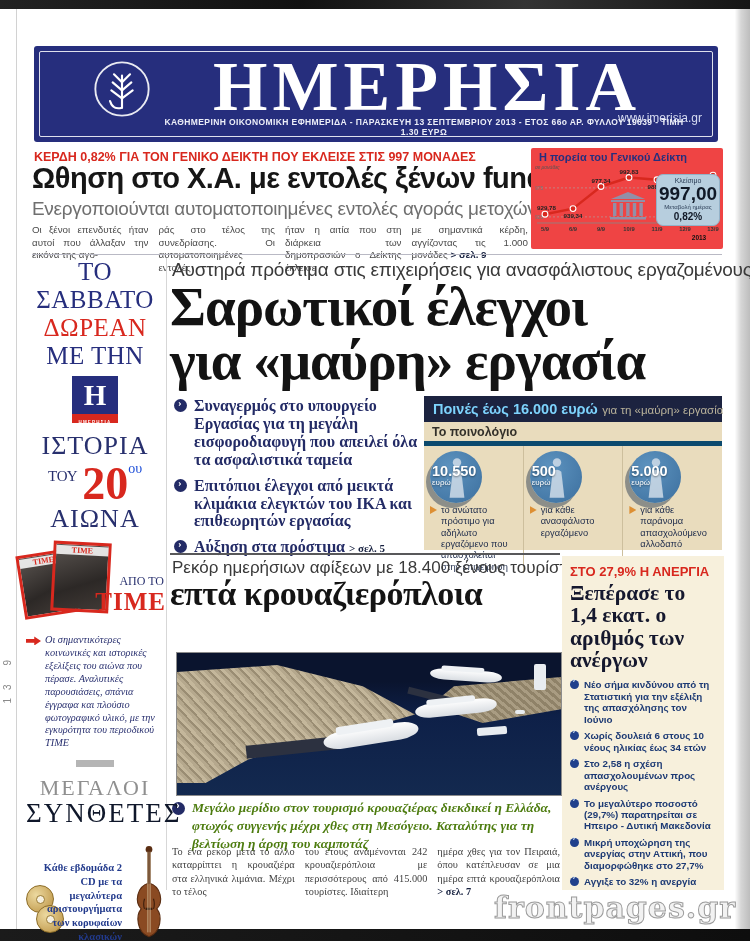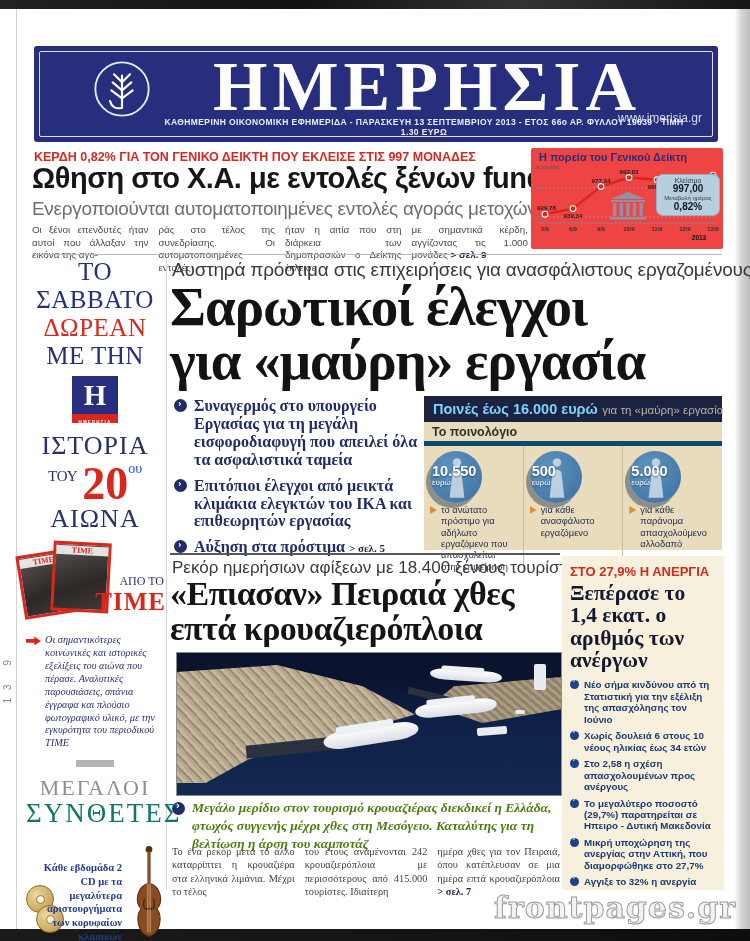--- a/index.html
+++ b/index.html
@@ -29,21 +29,21 @@
   .funds-cols{left:32px;top:224px;width:496px;display:flex;gap:10px;}
   .col{flex:1;font-size:9.8px;color:#4a4a4a;line-height:1.3;text-align:justify;}
   .pref{font-weight:bold;color:#16203f;}
   
   .chart-box{left:531px;top:148px;width:192px;height:101px;background:#ef4444;border-radius:2px;}
   .chart-title{position:absolute;left:8px;top:3px;font-size:11px;font-weight:bold;color:#262e7d;}
   .chart-svg{position:absolute;left:2px;top:15px;}
   .close-box{position:absolute;right:3px;top:26px;width:62px;background:#b7cede;border:1px solid #93b2c8;
              border-radius:7px;text-align:center;padding:2px 0 3px;}
   .cb-l1{font-size:7px;color:#2a3c55;}
-  .cb-v{font-size:10px;font-weight:bold;color:#101826;line-height:1.05;}
+  .cb-v{font-size:19px;font-weight:bold;color:#101826;line-height:1.05;}
   .cb-l2{font-size:6px;color:#2a3c55;line-height:1.1;}
   .cb-c{font-size:10px;font-weight:bold;color:#101826;line-height:1.1;}
   .rule-h1{left:32px;top:254px;width:690px;height:1px;background:#b9b9c4;}
   .vline-sidebar{left:166px;top:258px;width:1px;height:632px;background:#d7d7d7;}
   
   .main-kicker{left:172px;top:259px;font-size:19px;color:#3a3a3a;letter-spacing:-.2px;white-space:nowrap;}
   .main-hl{left:170px;top:280px;width:558px;font-family:"Liberation Serif",serif;font-weight:bold;
            font-size:55px;line-height:.99;color:#131313;letter-spacing:-1px;}
   .main-bullets{left:174px;top:397px;width:252px;}
   .mbullet{display:flex;margin-bottom:8px;font-family:"Liberation Serif",serif;
@@ -118,21 +118,21 @@
              font-weight:bold;color:#d8281e;font-size:8px;background:rgba(255,255,255,.85);line-height:9px;}
   .apoto{position:absolute;right:0;top:34px;font-family:"Liberation Serif",serif;font-size:12px;color:#28306e;}
   .timebig{position:absolute;right:-2px;top:48px;font-family:"Liberation Serif",serif;font-size:25px;
            font-weight:bold;color:#d8281e;letter-spacing:1px;}
   .rarrow{display:inline-block;width:15px;height:9px;background:#d8281e;margin-right:4px;
           clip-path:polygon(0 28%,55% 28%,55% 0,100% 50%,55% 100%,55% 72%,0 72%);flex:0 0 15px;margin-top:2px;}
   .sb-desc{display:flex;text-align:left;margin-top:8px;font-family:"Liberation Serif",serif;font-style:italic;
            font-size:10.3px;line-height:1.25;color:#2a3170;}
   .sb-div{width:38px;height:7px;background:#b5b5b5;margin:10px auto;}
   .sb-comp-t1{font-family:"Liberation Serif",serif;font-size:22px;color:#8f8f8f;letter-spacing:2px;line-height:1;}
-  .sb-comp-t2{font-family:"Liberation Serif",serif;font-size:27px;color:#0f766e;letter-spacing:2px;line-height:1.05;}
+  .sb-comp-t2{font-family:"Liberation Serif",serif;font-size:27px;color:#0f172a;letter-spacing:2px;line-height:1.05;}
   .comp-wrap{position:relative;height:128px;margin-top:6px;}
   .comp-desc{position:absolute;left:14px;top:28px;width:82px;text-align:right;font-family:"Liberation Serif",serif;
              font-size:10.5px;line-height:1.3;color:#223a8c;font-weight:bold;}
   .cd{position:absolute;width:26px;height:26px;border-radius:50%;
       background:radial-gradient(circle at 35% 35%,#ecd9a0,#b98f3e);border:1px solid #8d6d28;}
   .cd::after{content:"";position:absolute;left:9px;top:9px;width:7px;height:7px;border-radius:50%;
              background:#f5f0e0;border:1px solid #9a7a30;}
   .violin{position:absolute;right:-2px;top:12px;}
   .cars{border-top:1px solid #bdbdbd;margin-top:10px;padding-top:5px;text-align:left;}
   .cars-kicker{font-size:14px;color:#555;}
@@ -314,21 +314,20 @@
             <span>για κάθε παράνομα απασχολούμενο αλλοδαπό</span>
           </div>
         </div>
       </div>
     </div>
   </div>
 
   <div class="abs rule-cruise"></div>
   <div class="abs cruise-kicker">Ρεκόρ ημερήσιων αφίξεων με 18.400 ξένους τουρίστες</div>
   <div class="abs cruise-hl">
-    <div>«Επιασαν» Πειραιά χθες</div>
     <div>επτά κρουαζιερόπλοια</div>
   </div>
   <div class="abs photo">
     <div class="city"></div>
     <div class="city2"></div>
     <div class="pier" style="left:18%;top:62%;width:24%;height:9%;transform:rotate(-6deg)"></div>
     <div class="pier" style="left:60%;top:30%;width:20%;height:5%;transform:rotate(14deg)"></div>
     <div class="ship" style="left:38%;top:52%;width:96px;height:17px;transform:rotate(-9deg)"></div>
     <div class="ship" style="left:62%;top:34%;width:82px;height:14px;transform:rotate(-6deg)"></div>
     <div class="ship" style="left:66%;top:12%;width:72px;height:11px;transform:rotate(4deg)"></div>

